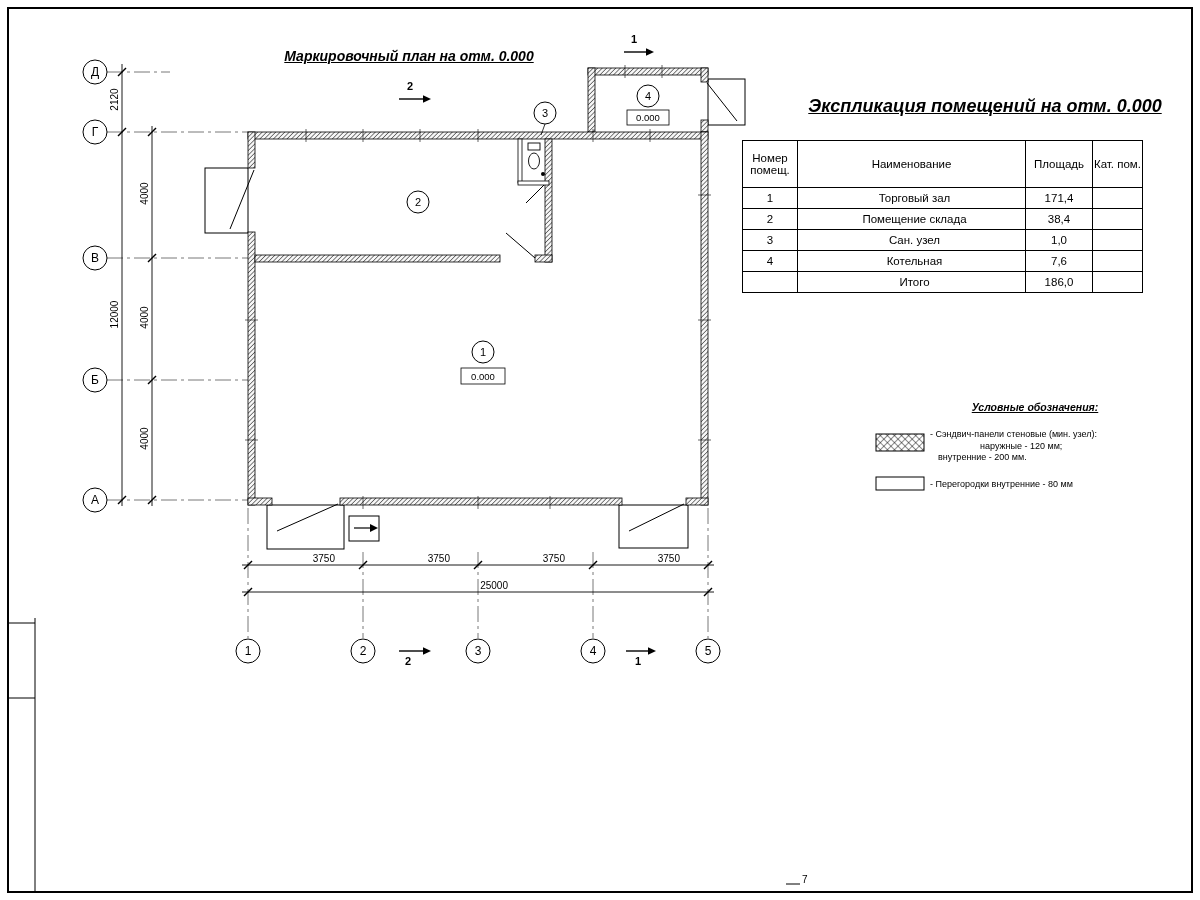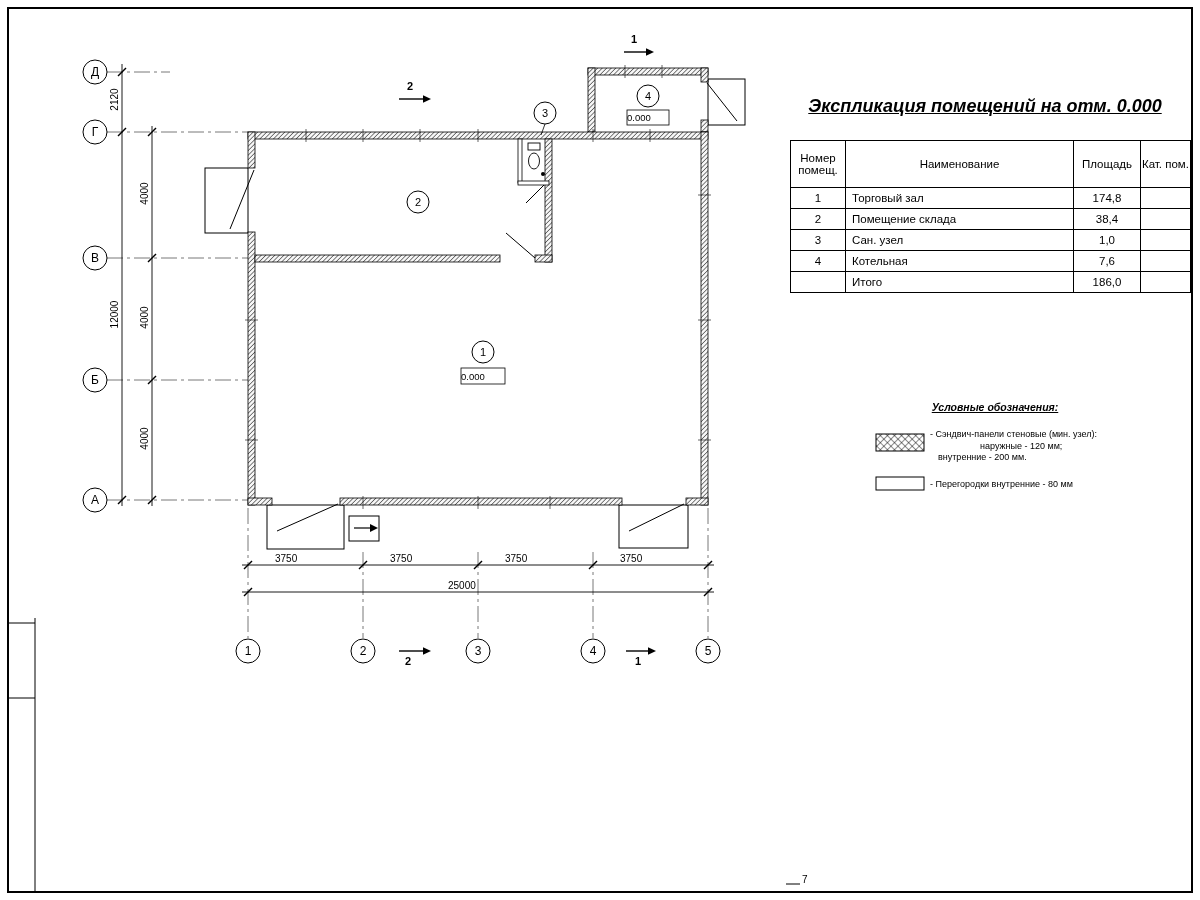--- a/index.html
+++ b/index.html
@@ -5,33 +5,33 @@
   html,body{margin:0;padding:0;background:#fff;}
   .sheet{position:relative;width:1200px;height:900px;background:#fff;overflow:hidden;
          font-family:"Liberation Sans", sans-serif;color:#000;}
   svg{position:absolute;left:0;top:0;}
   .t{position:absolute;white-space:nowrap;}
   .c{text-align:center;}
   .title{font-size:14px;font-weight:bold;font-style:italic;text-decoration:underline;}
   .ttl2{font-size:18px;font-weight:bold;font-style:italic;text-decoration:underline;}
   .axis{width:24px;height:24px;line-height:24px;font-size:12px;text-align:center;}
   .rtag{width:22px;height:22px;line-height:22px;font-size:11px;text-align:center;}
-  .elev{font-size:9.5px;line-height:14px;}
+  .elev{font-size:9.5px;text-align:center;line-height:14px;}
   .dimv{position:absolute;width:60px;text-align:center;font-size:10px;transform:rotate(-90deg);}
-  .dimh{position:absolute;width:60px;text-align:left;font-size:10px;}
+  .dimh{position:absolute;width:60px;text-align:right;font-size:10px;}
   .sec{position:absolute;width:18px;text-align:center;font-size:11px;font-weight:bold;}
   .leg{font-size:9px;}
   .legt{font-size:10.5px;font-weight:bold;font-style:italic;text-decoration:underline;text-align:center;}
-  table.expl{position:absolute;left:790px;top:140px;border-collapse:collapse;table-layout:fixed;
+  table.expl{position:absolute;left:742px;top:140px;border-collapse:collapse;table-layout:fixed;
              border:1.6px solid #000;}
   table.expl th, table.expl td{border:1px solid #000;font-weight:normal;font-size:11.5px;
              padding:0;text-align:center;vertical-align:middle;}
   table.expl th{height:46px;}
   table.expl td{height:20px;}
-  table.expl td.name{text-align:left;padding-left:6px;}
+  table.expl td.name{text-align:center;padding-left:6px;}
   .pgnum{font-size:10px;}
 </style>
 </head>
 <body>
 
 <div class="sheet">
 
 <svg width="1200" height="900" viewBox="0 0 1200 900">
   <defs>
     <pattern id="hatch" width="3.2" height="3.2" patternUnits="userSpaceOnUse" patternTransform="rotate(45)">
@@ -195,20 +195,21 @@
     <rect x="461" y="368" width="44" height="16" stroke-width="0.8"></rect>
     <rect x="627" y="110" width="42" height="15" stroke-width="0.8"></rect>
   </g>
 
   <g stroke="#000" stroke-width="1">
     <rect x="876" y="434" width="48" height="17" fill="url(#crosshatch)"></rect>
     <rect x="876" y="477" width="48" height="13" fill="#fff"></rect>
   </g>
 </svg>
 
+<div class="t title c" style="left:268px;top:48px;width:282px;">Маркировочный план на отм. 0.000</div>
 <div class="t ttl2 c" style="left:800px;top:96px;width:370px;">Экспликация помещений на отм. 0.000</div>
 
 <div class="t axis" style="left:83px;top:60px;">Д</div>
 <div class="t axis" style="left:83px;top:120px;">Г</div>
 <div class="t axis" style="left:83px;top:246px;">В</div>
 <div class="t axis" style="left:83px;top:368px;">Б</div>
 <div class="t axis" style="left:83px;top:488px;">А</div>
 
 <div class="t axis" style="left:236px;top:639px;">1</div>
 <div class="t axis" style="left:351px;top:639px;">2</div>
@@ -251,21 +252,21 @@
   <tbody>
   <tr>
     <th>Номер помещ.</th>
     <th>Наименование</th>
     <th>Площадь</th>
     <th>Кат. пом.</th>
   </tr>
   <tr>
     <td>1</td>
     <td class="name">Торговый зал</td>
-    <td>174,8</td>
+    <td>171,4</td>
     <td></td>
   </tr>
   <tr>
     <td>2</td>
     <td class="name">Помещение склада</td>
     <td>38,4</td>
     <td></td>
   </tr>
   <tr>
     <td>3</td>
@@ -281,21 +282,21 @@
   </tr>
   <tr>
     <td></td>
     <td class="name">Итого</td>
     <td>186,0</td>
     <td></td>
   </tr>
   </tbody>
 </table>
 
-<div class="t legt" style="left:920px;top:401px;width:150px;">Условные обозначения:</div>
+<div class="t legt" style="left:960px;top:401px;width:150px;">Условные обозначения:</div>
 <div class="t leg" style="left:930px;top:429px;">- Сэндвич-панели стеновые (мин. узел):</div>
 <div class="t leg" style="left:938px;top:441px;margin-left:42px;">наружные - 120 мм;</div>
 <div class="t leg" style="left:938px;top:452px;">внутренние - 200 мм.</div>
 <div class="t leg" style="left:930px;top:479px;">- Перегородки внутренние - 80 мм</div>
 
 <div class="t pgnum" style="left:802px;top:874px;">7</div>
 
 </div>
 
 </body></html>

